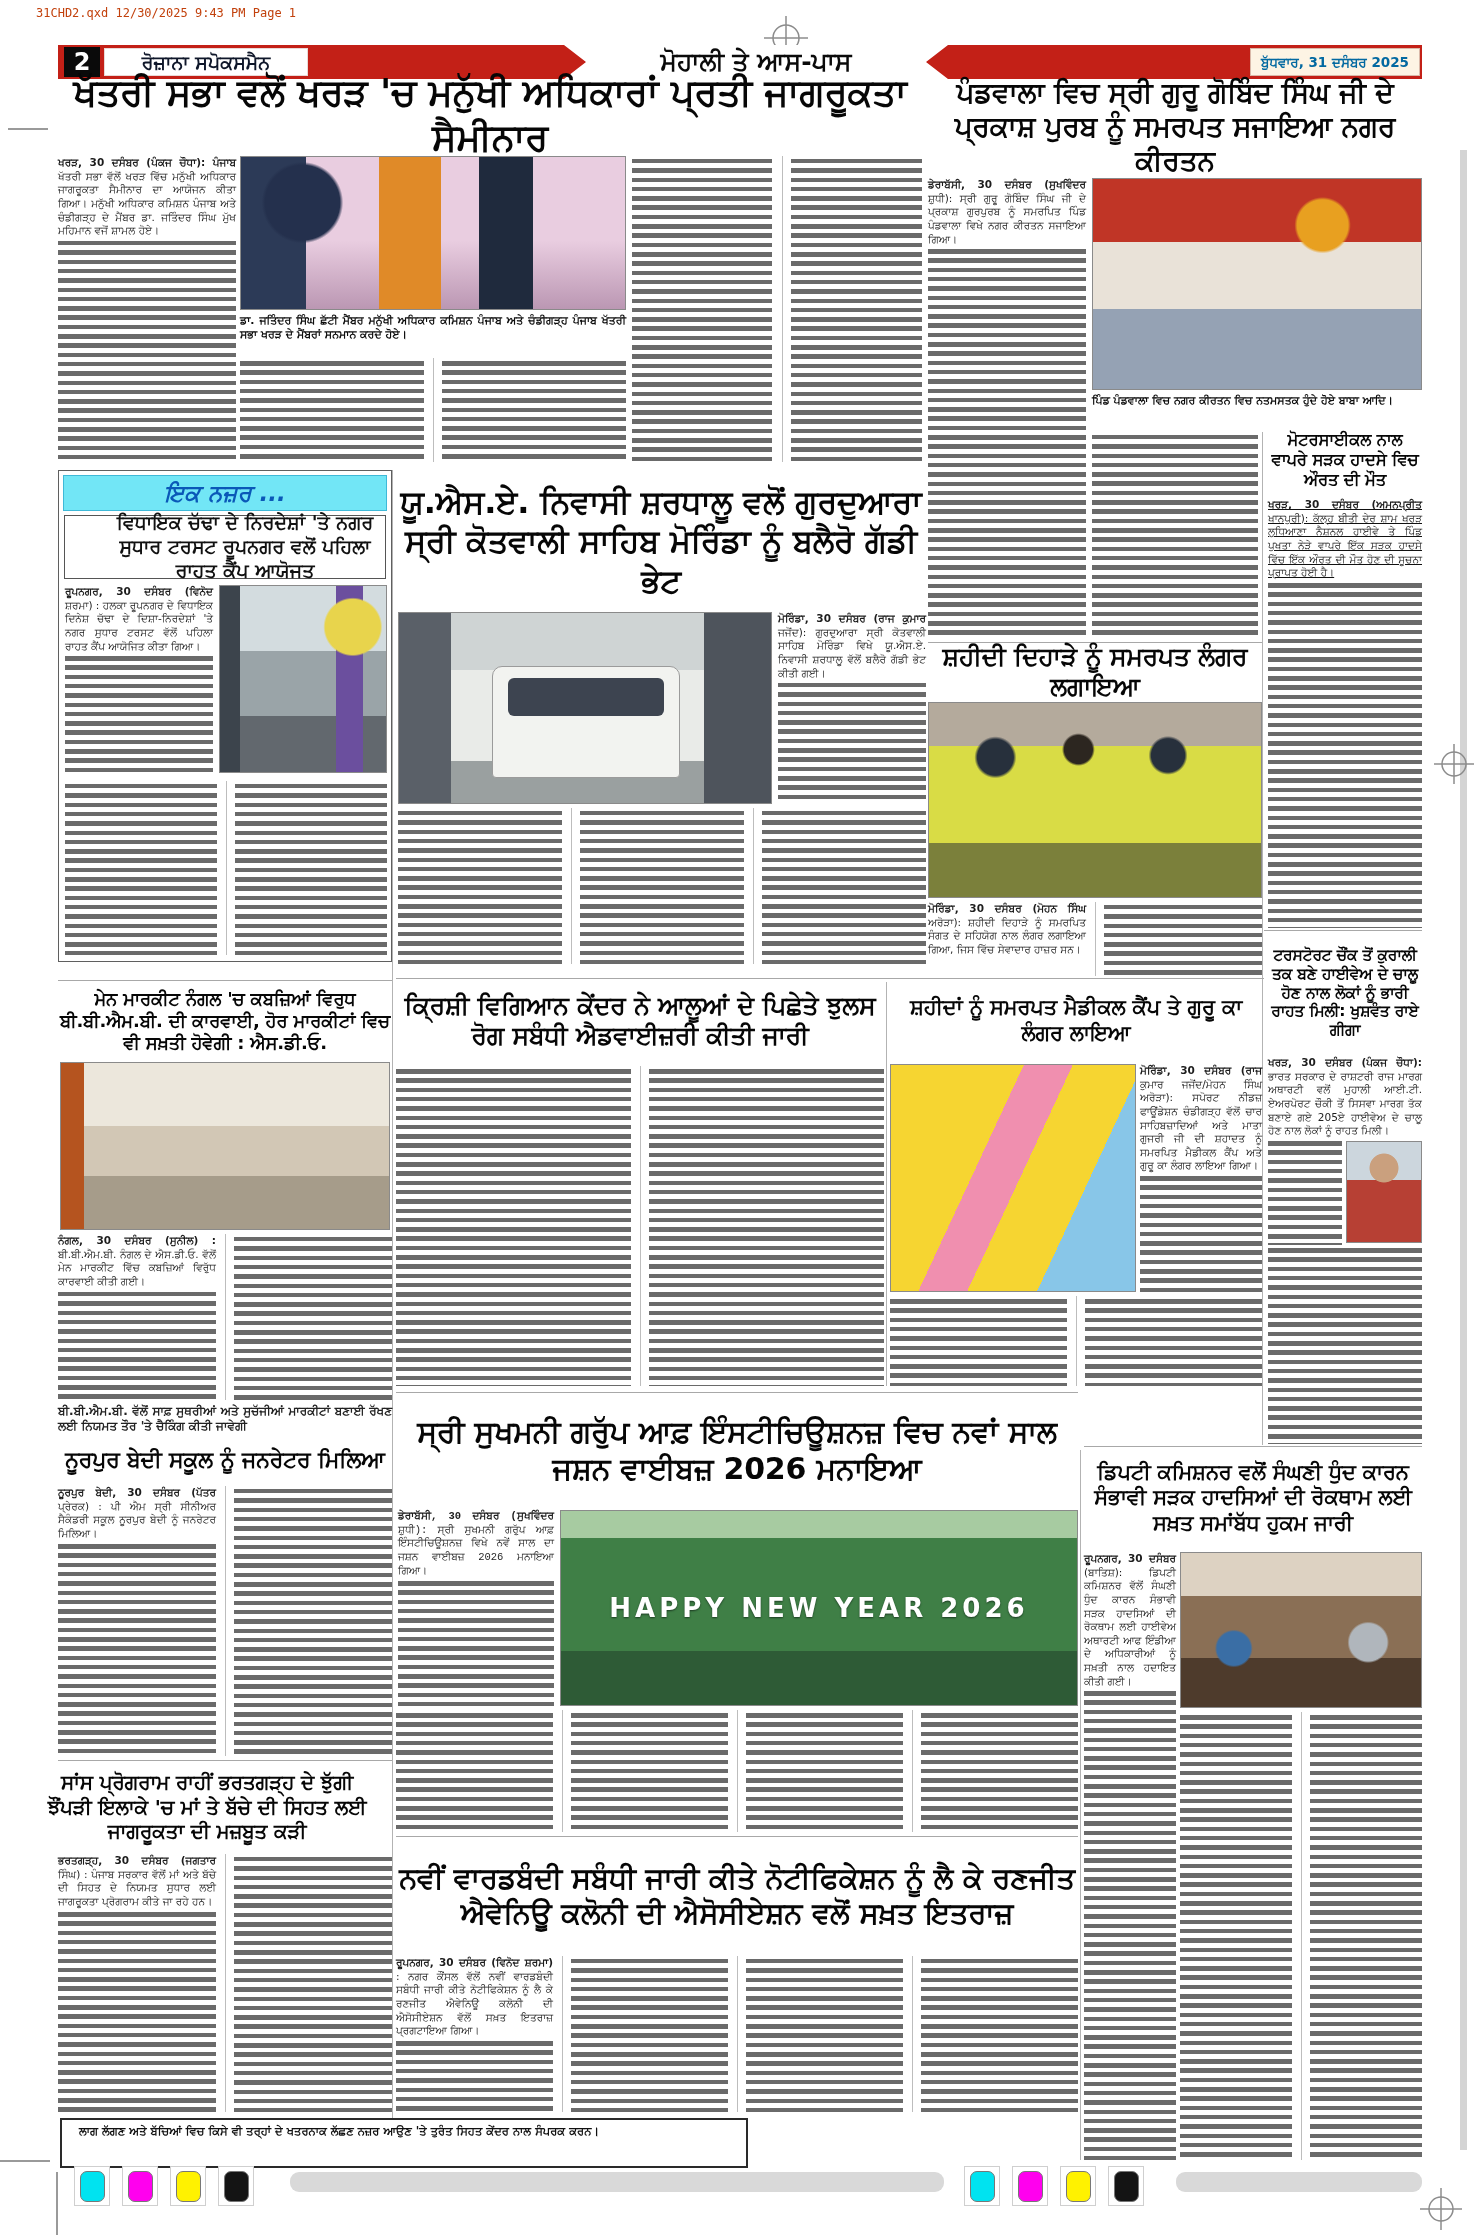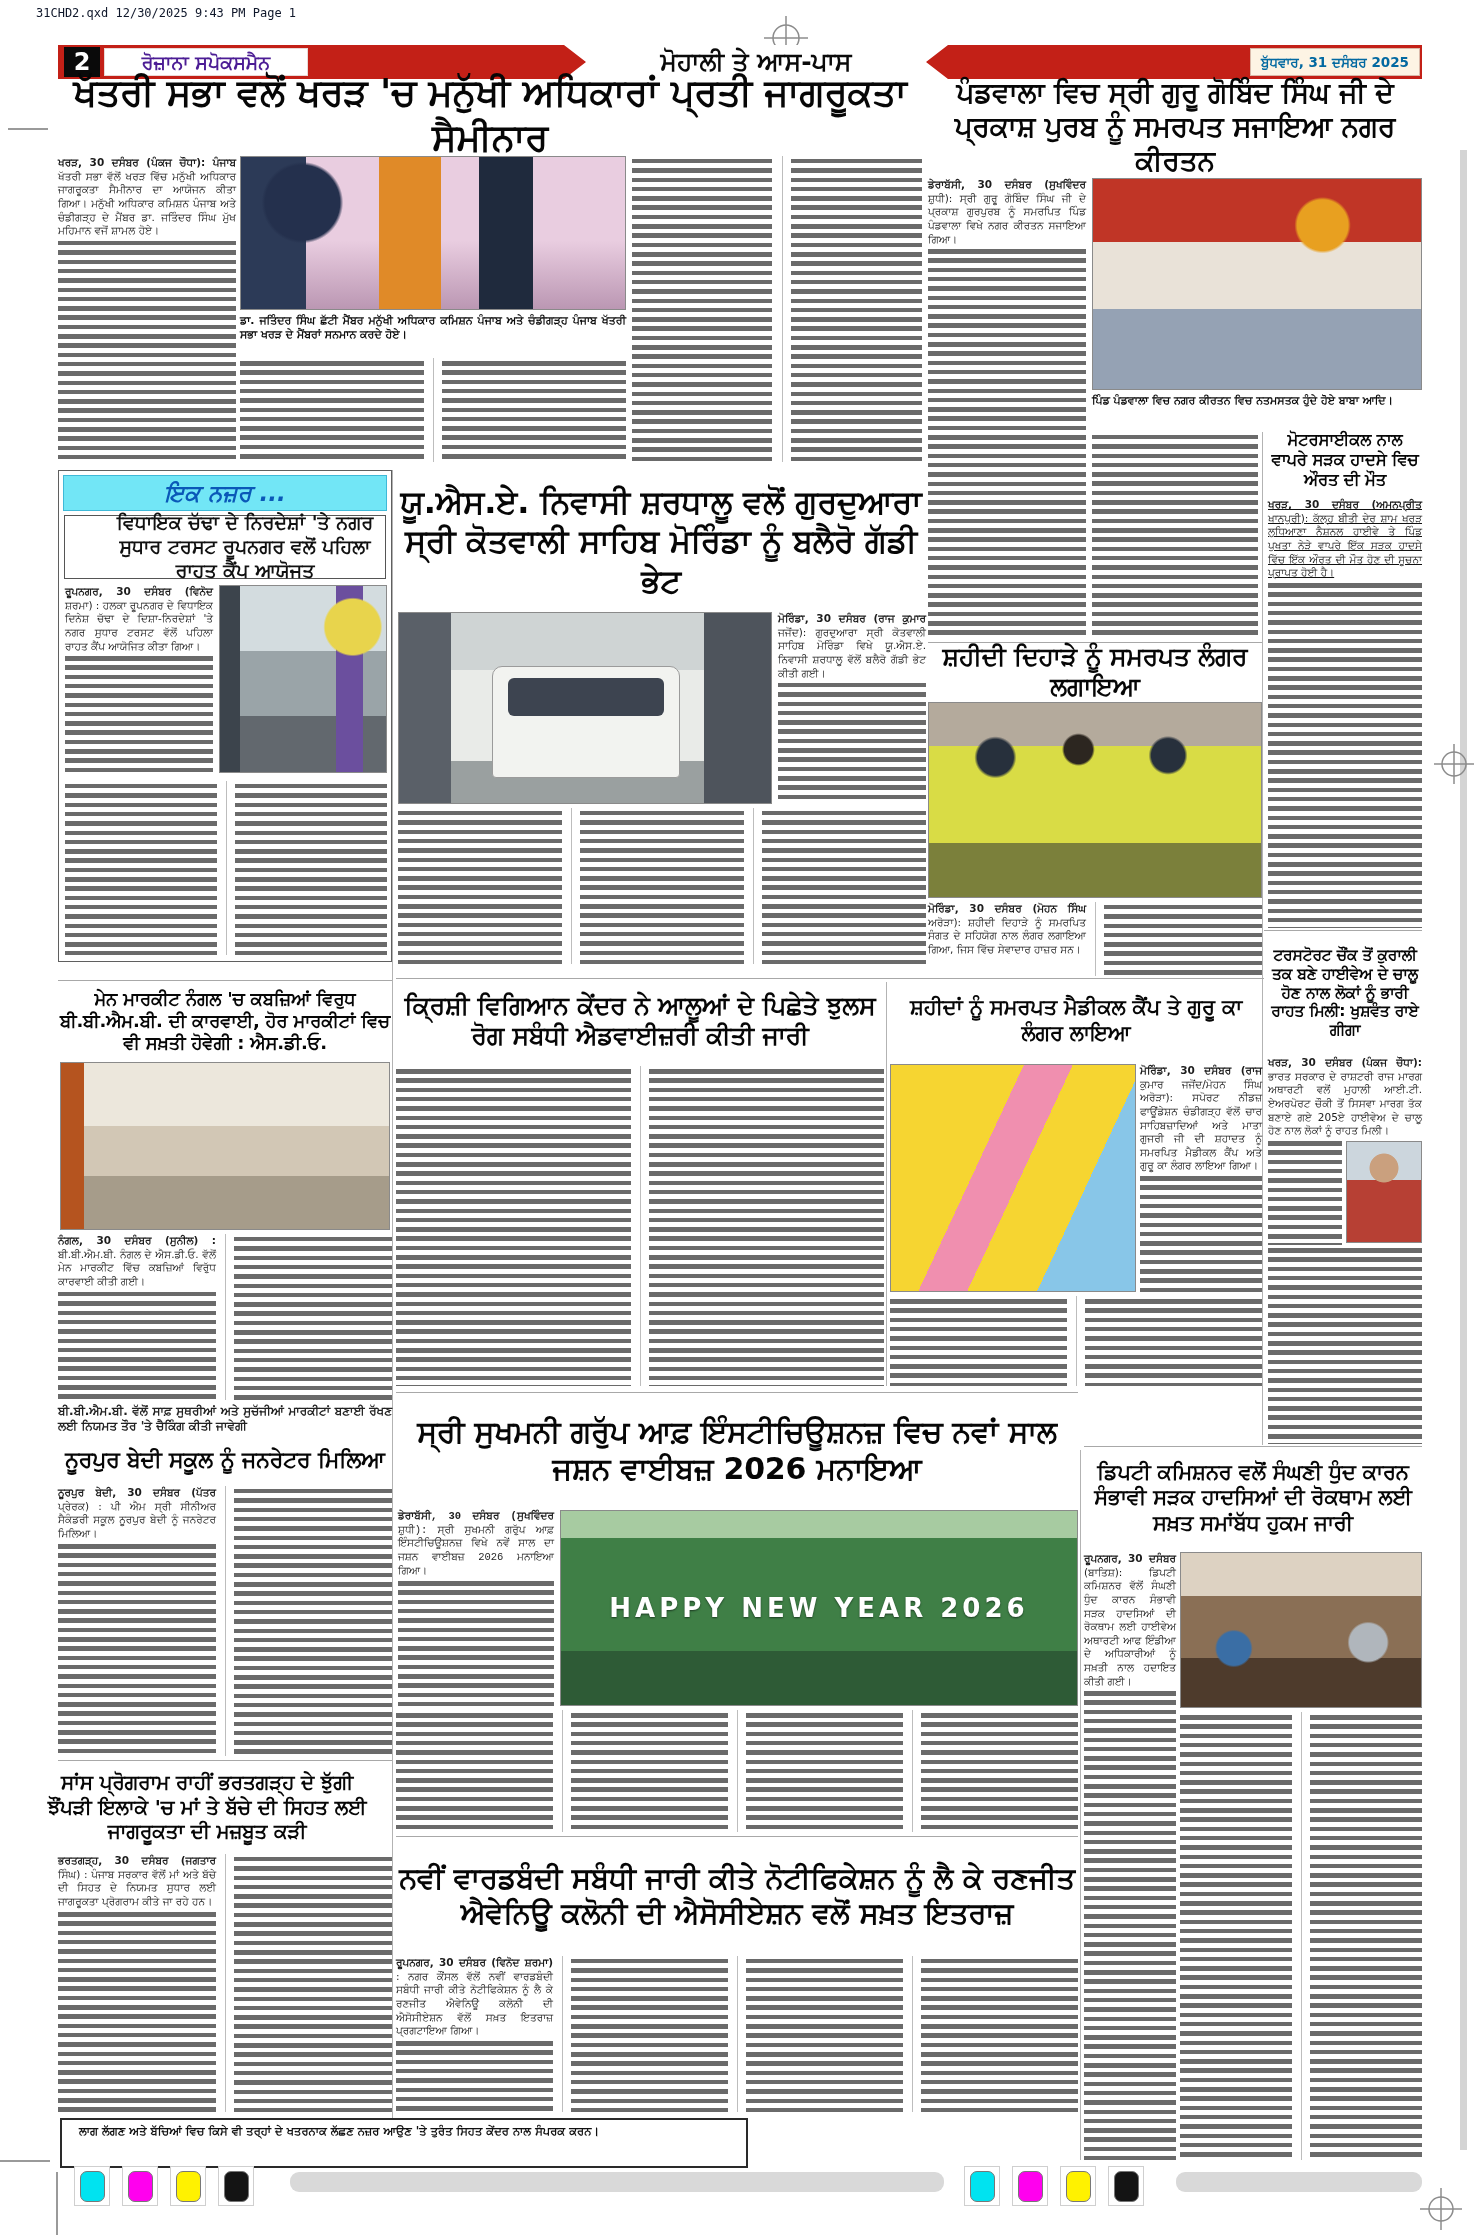--- a/index.html
+++ b/index.html
@@ -3,21 +3,21 @@
 <meta charset="utf-8">
 <style>
   html,body{margin:0;padding:0;background:#ffffff;}
   .page{position:relative;width:1476px;height:2235px;background:#fff;
         font-family:"DejaVu Sans",sans-serif;overflow:hidden;color:#111;}
   .abs{position:absolute;box-sizing:border-box;}
   
   .band{background:#c32017;}
   .pagenum{background:#0a0a0a;color:#fff;font-weight:800;font-size:24px;
            display:flex;align-items:center;justify-content:center;}
-  .namebox{background:#fff;color:#4c1d95;font-weight:800;font-size:19px;
+  .namebox{background:#fff;color:#0f172a;font-weight:800;font-size:19px;
            display:flex;align-items:center;justify-content:center;border:1px solid #e9d9d6;}
   .centerbox{background:#fff;color:#0a0a0a;font-weight:800;font-size:25px;
              display:flex;align-items:center;justify-content:center;
              clip-path:polygon(0 0,100% 0,calc(100% - 22px) 50%,100% 100%,0 100%,22px 50%);}
   .datebox{background:#fdf4e4;color:#0369a1;font-weight:700;font-size:13.5px;
            display:flex;align-items:center;justify-content:center;border:1px solid #d9b8a8;}
   
   .hl{font-weight:800;color:#060606;text-align:center;display:flex;
       align-items:center;justify-content:center;line-height:1.22;
       font-family:"DejaVu Sans",sans-serif;letter-spacing:-0.2px;}
@@ -37,21 +37,21 @@
   .tailnote{font-size:12px;font-weight:bold;line-height:1.25;color:#222;text-align:justify;}
   .noticebox{border:2px solid #2a2a2a;padding:4px 17px;font-size:11.5px;font-weight:bold;
              line-height:1.3;text-align:justify;background:#fff;}
   
   .iknazar{border:1px solid #5f5f5f;background:#fff;}
   .ikbar{background:#72e6f6;color:#0a58b8;font-weight:800;font-style:italic;font-size:23px;
          display:flex;align-items:center;justify-content:center;border:1px solid #3fb9d8;}
   .iksub{border:1px solid #555;font-weight:800;font-size:19px;text-align:center;
          display:flex;align-items:center;justify-content:center;line-height:1.25;padding-left:40px;}
   
-  .printline{font-family:"DejaVu Sans Mono",monospace;font-size:12px;color:#0f172a;}
+  .printline{font-family:"DejaVu Sans Mono",monospace;font-size:12px;color:#c2410c;}
   .chip{width:34px;height:38px;background:#fff;border:1px solid #cfcfcf;
         display:flex;align-items:center;justify-content:center;}
   .chip span{display:block;width:23px;height:29px;border-radius:7px;border:1px solid #777;}
   .cc{background:#00e3f0;} .cm{background:#ff00ee;} .cy{background:#fff200;} .ck{background:#141414;}
   .graybar{background:#d9d9d9;border-radius:9px;}
   .chips{display:flex;gap:12px;}
   
   .p-khatri{background:
      radial-gradient(circle at 16% 30%,#24304d 0 11%,transparent 12%),
      linear-gradient(90deg,#2c3a57 0 17%,transparent 17%),

